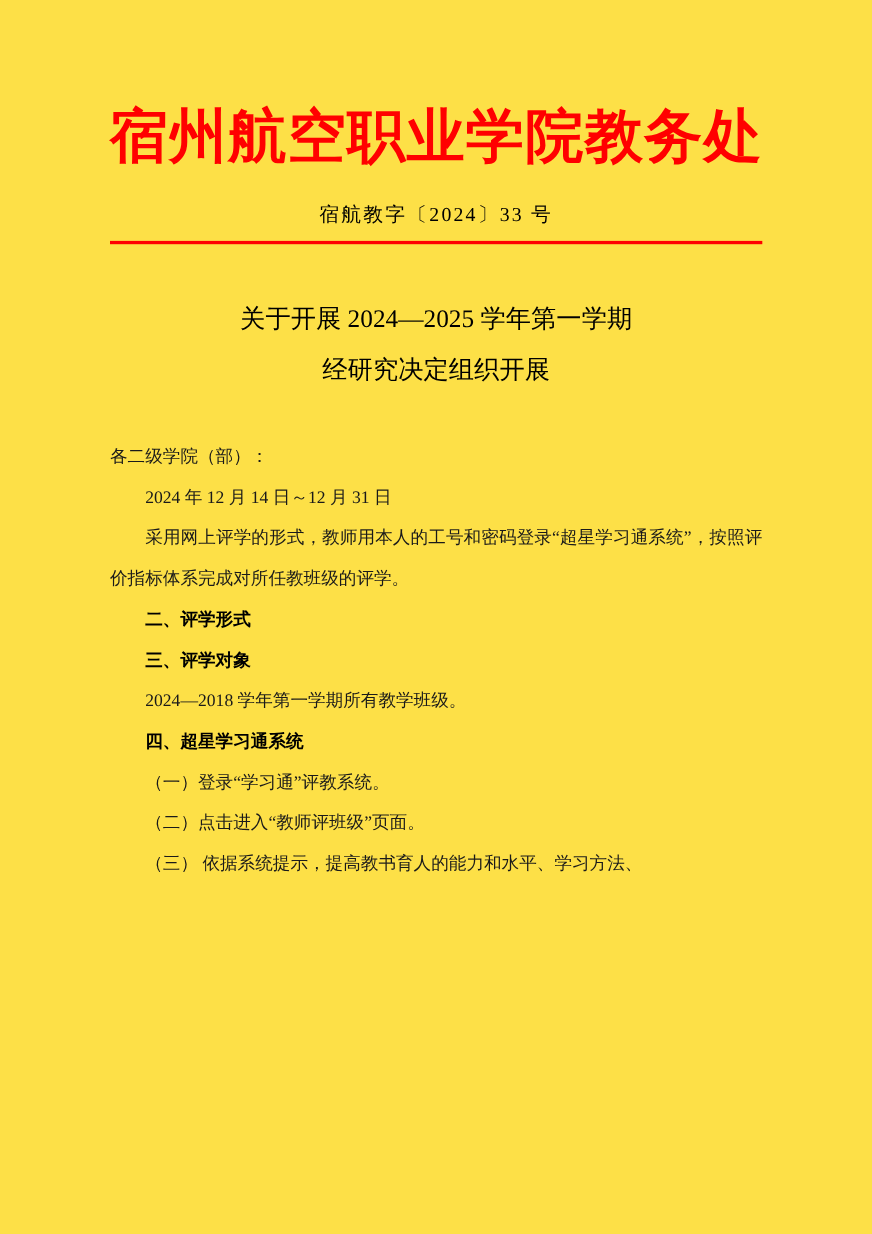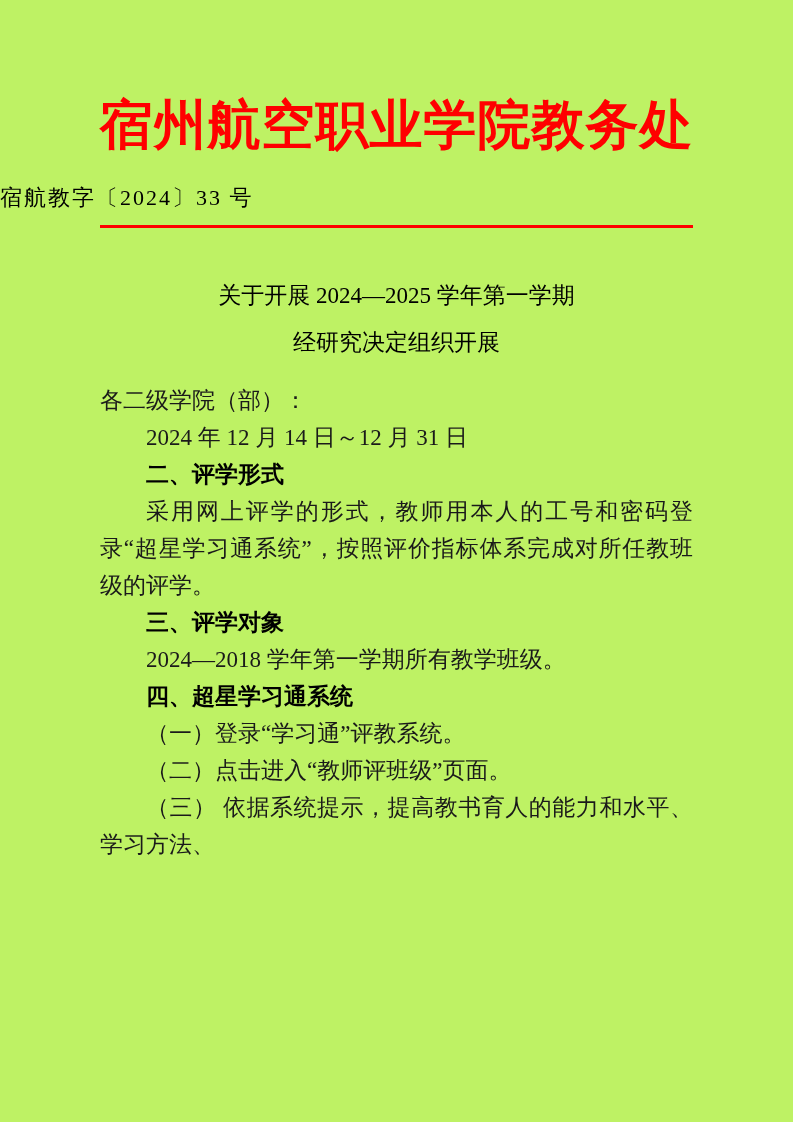--- a/index.html
+++ b/index.html
@@ -5,59 +5,59 @@
   html, body {
     margin: 0;
     padding: 0;
     background: #ffffff;
   }
   .page {
     position: relative;
     width: 793px;
     height: 1122px;
     margin: 0 auto;
-    background: #bef264;
+    background: #fde047;
     overflow: hidden;
     font-family: "Liberation Serif", "DejaVu Serif", serif;
     color: #000000;
   }
   .masthead {
     margin-top: 94px;
     text-align: center;
     color: #ff0000;
     font-size: 53px;
     font-weight: bold;
     line-height: 1.18;
     letter-spacing: 1px;
     white-space: nowrap;
   }
   .doc-number {
     margin-top: 26px;
-    text-align: left;
-    font-size: 22px;
+    text-align: center;
+    font-size: 18px;
     letter-spacing: 2px;
     color: #000000;
   }
   .red-rule {
     margin: 12px 100px 0 100px;
     height: 3px;
     background: #ff0000;
     border: none;
   }
   .notice-title {
     margin-top: 44px;
     text-align: center;
     font-size: 23px;
     font-weight: normal;
     line-height: 47px;
     color: #000000;
   }
   .body-text {
-    margin: 16px 100px 0 100px;
-    font-size: 23px;
+    margin: 37px 100px 0 100px;
+    font-size: 16px;
     line-height: 37px;
     text-align: justify;
     color: #1a1a1a;
   }
   .body-text p {
     margin: 0;
   }
   .indent {
     text-indent: 2em;
   }
@@ -83,23 +83,23 @@
     <div>经研究决定组织开展</div>
   </div>
 
   <div class="body-text">
     <p>各二级学院（部）：</p>
 
 
 
     <p class="indent">2024 年 12 月 14 日～12 月 31 日</p>
 
+    <p class="indent">采用网上评学的形式，教师用本人的工号和密码登录“超星学习通系统”，按照评价指标体系完成对所任教班级的评学。</p>
+
     <p class="indent heading">二、评学形式</p>
-
-    <p class="indent">采用网上评学的形式，教师用本人的工号和密码登录“超星学习通系统”，按照评价指标体系完成对所任教班级的评学。</p>
 
     <p class="indent heading">三、评学对象</p>
 
     <p class="indent">2024—2018 学年第一学期所有教学班级。</p>
 
     <p class="indent heading">四、超星学习通系统</p>
 
     <p class="indent">（一）登录“学习通”评教系统。</p>
 
     <p class="indent">（二）点击进入“教师评班级”页面。</p>

